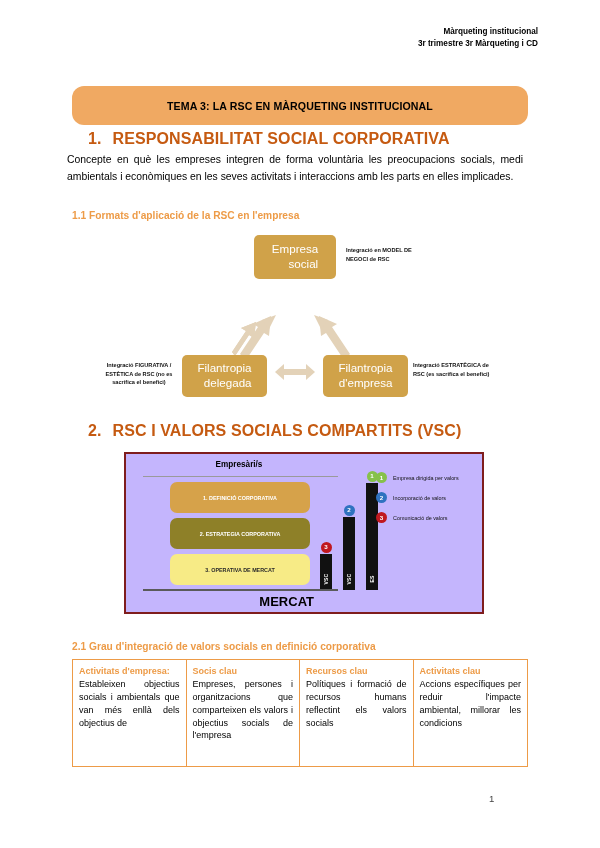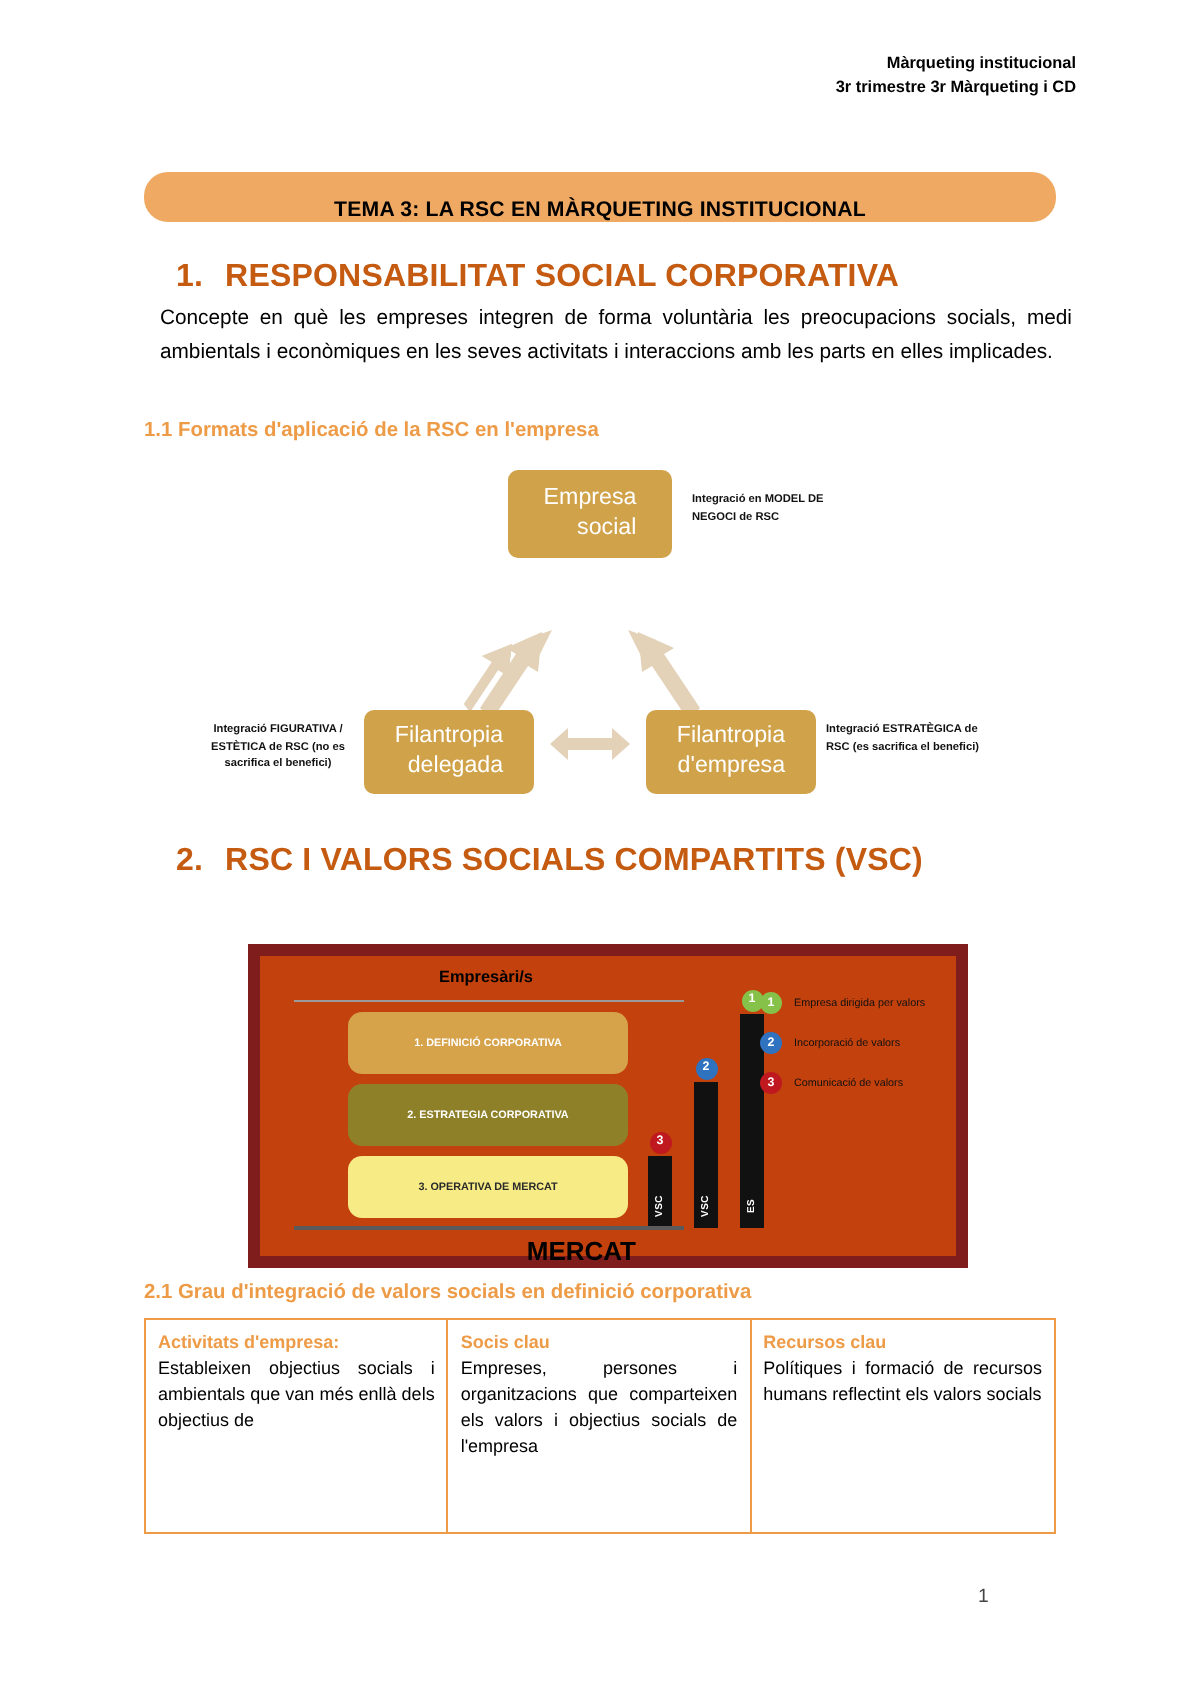--- a/index.html
+++ b/index.html
@@ -33,24 +33,24 @@
     line-height: 1.45;
     color: #000;
   }
 
   
   .title-banner {
     position: absolute;
     left: 72px;
     top: 86px;
     width: 456px;
-    height: 25px;
+    height: 39px;
     background: #f0a962;
     display: flex;
-    align-items: flex-end;
+    align-items: center;
     justify-content: center;
     border-radius: 12px;
   }
   .title-banner span {
     font-size: 10.6px;
     font-weight: bold;
     letter-spacing: 0.1px;
     color: #000;
   }
 
@@ -70,21 +70,21 @@
     position: absolute;
     left: 72px;
     font-size: 10.2px;
     font-weight: bold;
     color: #ed9b47;
     white-space: nowrap;
   }
 
   .body-par {
     position: absolute;
-    left: 80px;
+    left: 67px;
     width: 456px;
     font-size: 10.4px;
     line-height: 1.62;
     text-align: justify;
     color: #000;
   }
 
   
   .diagram1 { position: absolute; left: 72px; top: 230px; width: 456px; height: 175px; }
 
@@ -117,24 +117,23 @@
 
   .arrow-svg { position: absolute; left: 0; top: 0; width: 456px; height: 175px; overflow: visible; }
 
   
   .chart-frame {
     position: absolute;
     left: 124px;
     top: 452px;
     width: 360px;
     height: 162px;
-    border: 6px solid #7f1d1d;
-    background: #c2410c;
+    border: 2px solid #7f1d1d;
+    background: #c4b5fd;
     box-sizing: border-box;
-    margin-top: 20px;
   }
   .chart-inner { position: absolute; inset: 0; }
 
   .chart-title-top {
     position: absolute;
     left: 38px;
     top: 6px;
     width: 150px;
     text-align: center;
     font-size: 8.2px;
@@ -396,17 +395,21 @@
       <div class="td">Estableixen objectius socials i ambientals que van més enllà dels objectius de</div>
     </div>
     <div class="tcell">
       <div class="th">Socis clau</div>
       <div class="td">Empreses, persones i organitzacions que comparteixen els valors i objectius socials de l'empresa</div>
     </div>
     <div class="tcell">
       <div class="th">Recursos clau</div>
       <div class="td">Polítiques i formació de recursos humans reflectint els valors socials</div>
     </div>
+    <div class="tcell">
+      <div class="th">Activitats clau</div>
+      <div class="td">Accions específiques per reduir l'impacte ambiental, millorar les condicions</div>
+    </div>
   </div>
 
   <div class="page-num">1</div>
 
 </div>
 
 </body></html>

